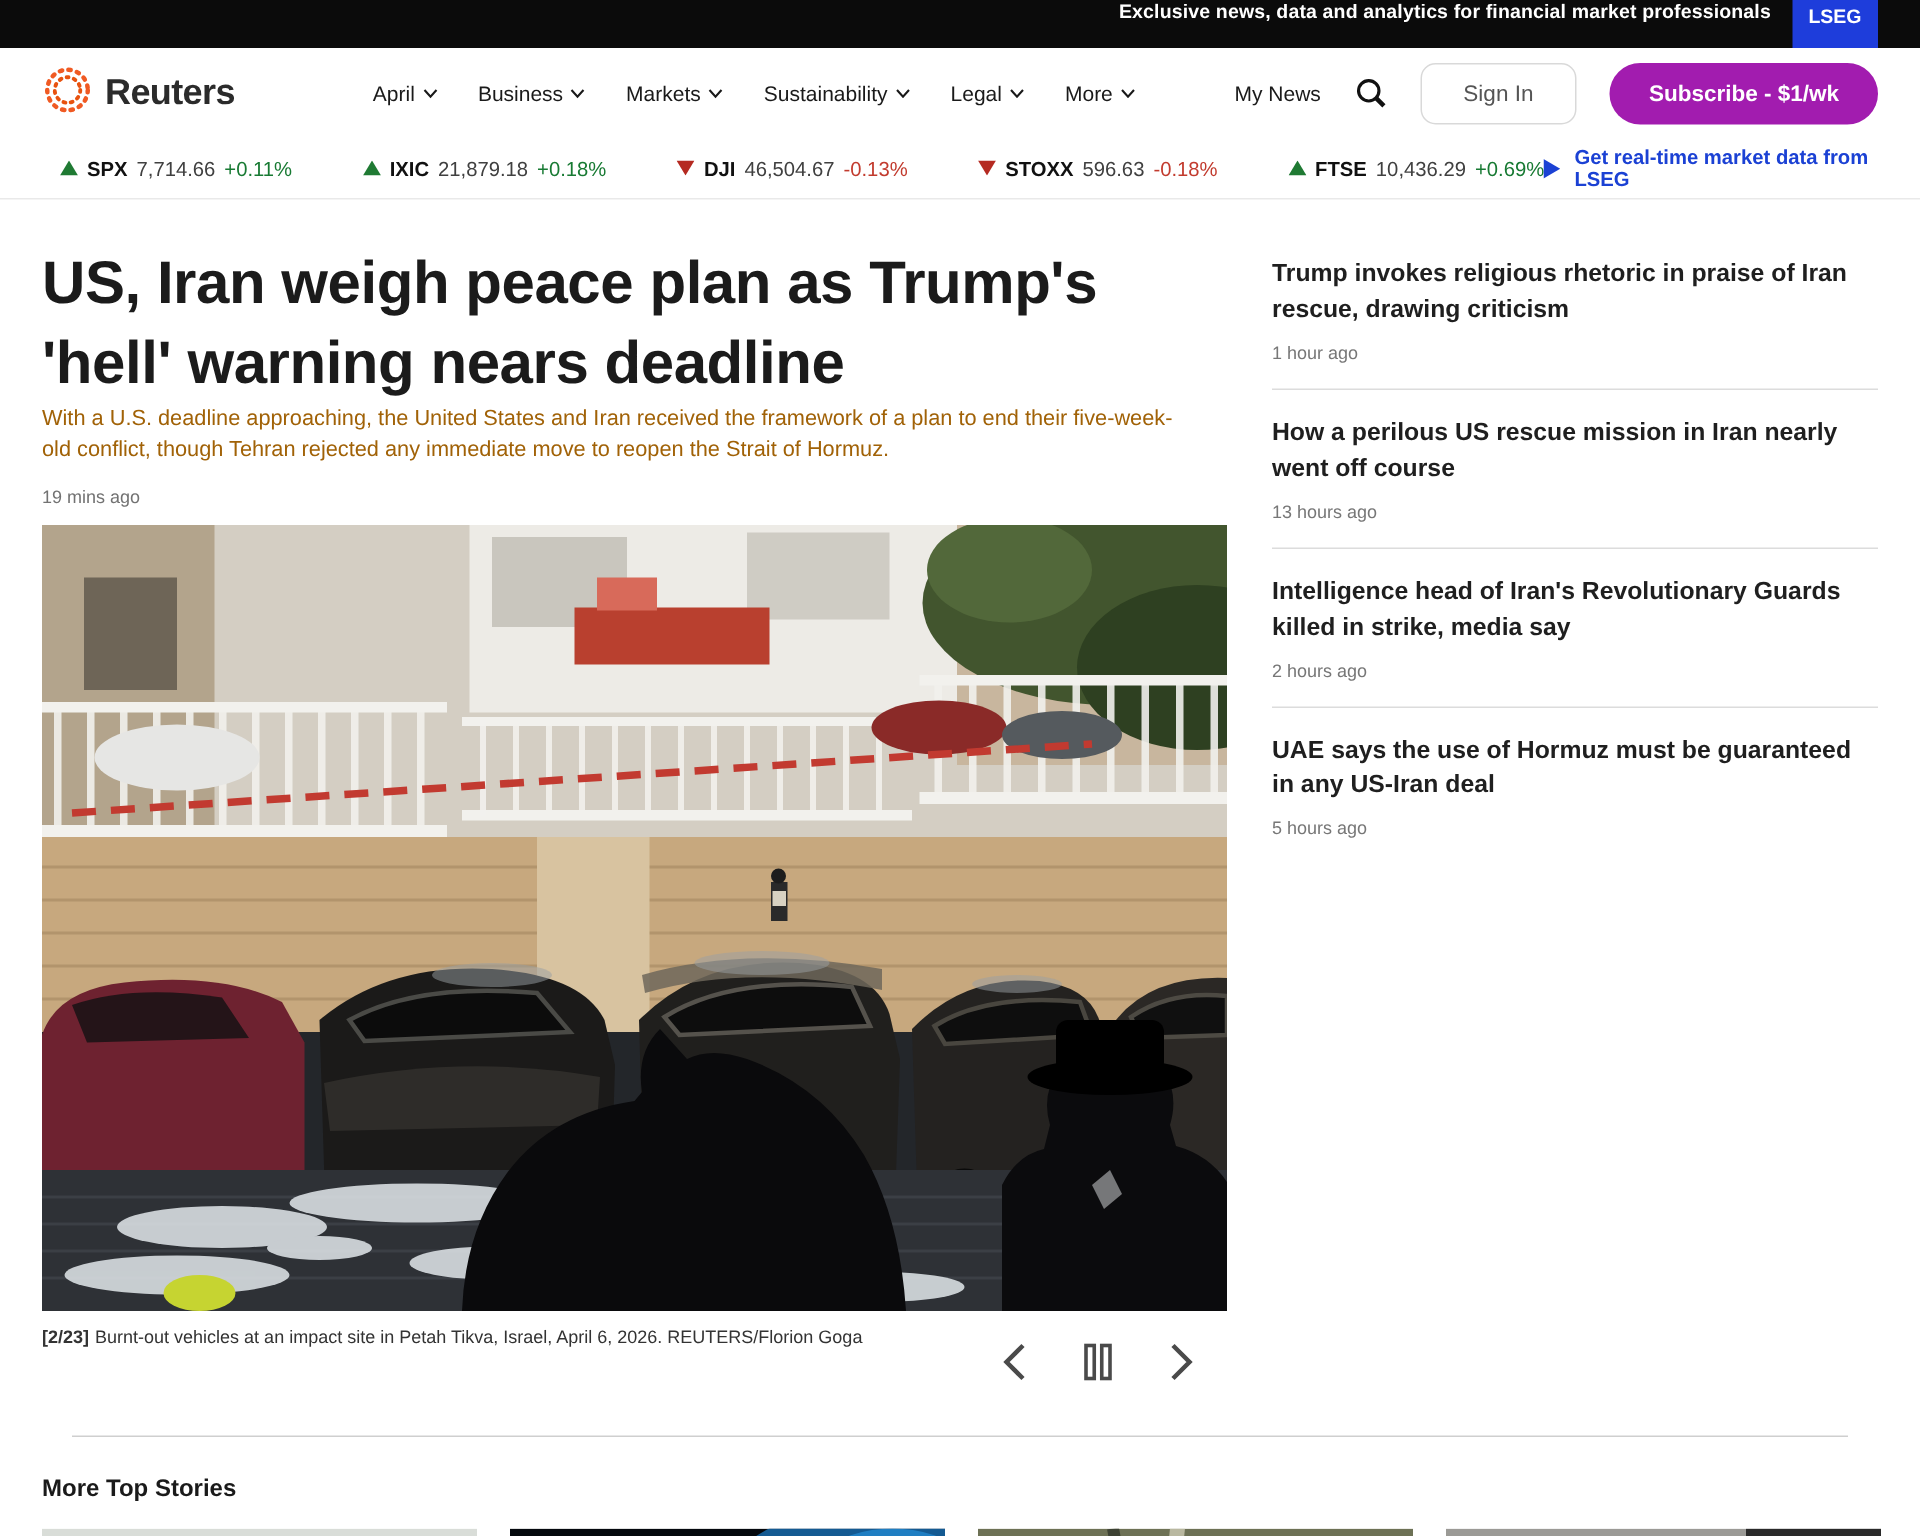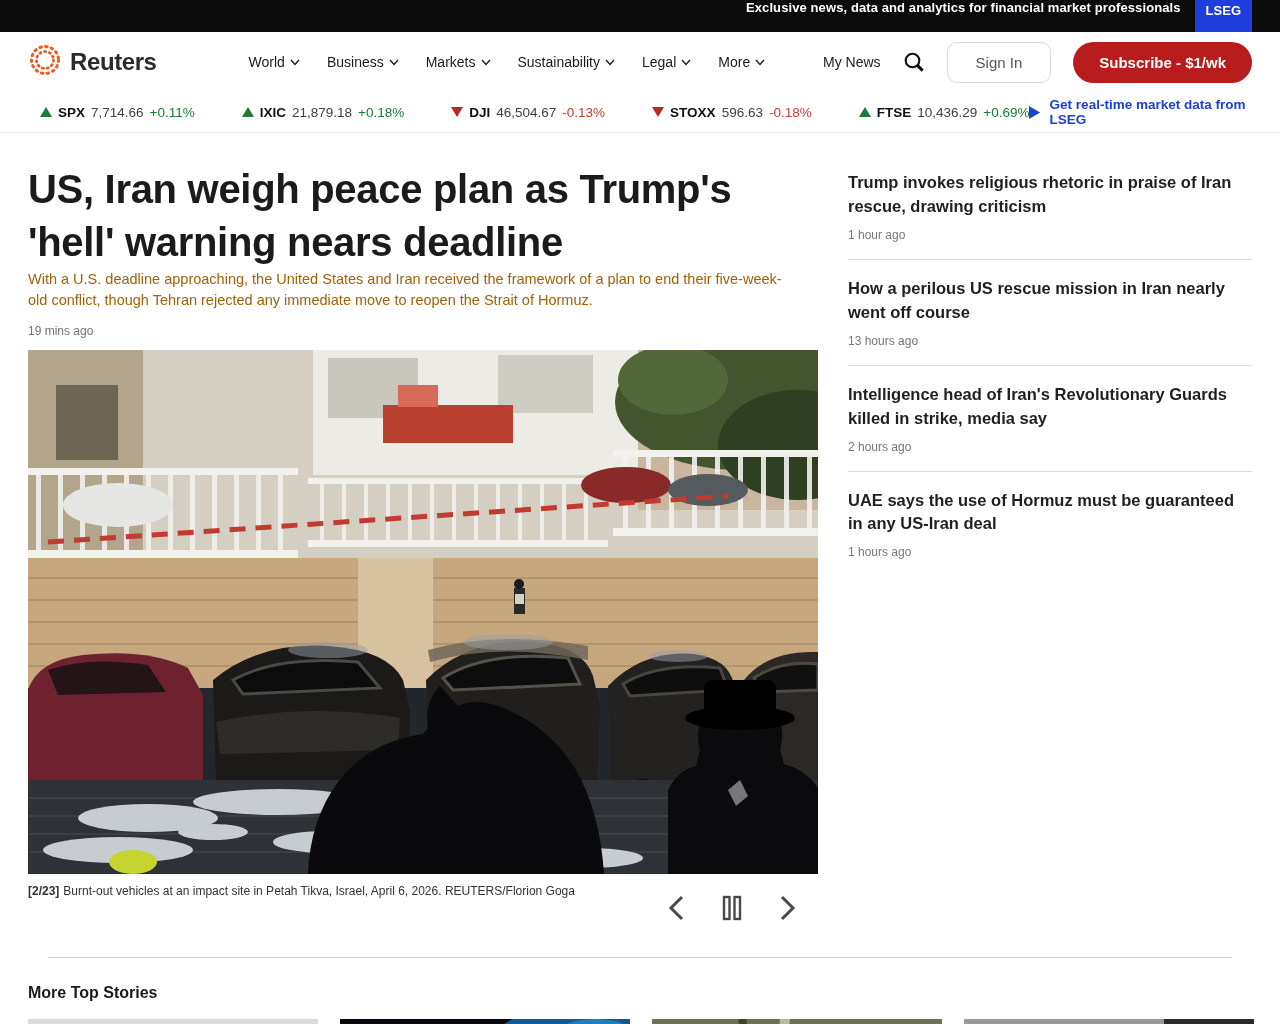--- a/index.html
+++ b/index.html
@@ -21,21 +21,21 @@
   .nav { display:flex; align-items:center; gap:27px; margin-left:92px; }
   .nav-item { display:flex; align-items:center; gap:5px; font-size:14px; color:#1a1a1a;
               cursor:pointer; }
   .chev { width:10px; height:7px; }
   .header-right { margin-left:auto; display:flex; align-items:center; gap:22px; }
   .my-news { font-size:14px; font-weight:500; cursor:pointer; }
   .search-btn { background:none; border:none; cursor:pointer; display:flex; align-items:center; }
   .signin-btn { background:#fff; border:1px solid #d9d9d9; border-radius:10px;
                 padding:11px 28px; font-size:15px; font-weight:500; color:#555;
                 font-family:inherit; cursor:pointer; }
-  .subscribe-btn { background:#b91c1c; color:#fff; border:none; border-radius:24px;
+  .subscribe-btn { background:#a21caf; color:#fff; border:none; border-radius:24px;
                    padding:12px 26px; font-size:15px; font-weight:700;
                    font-family:inherit; cursor:pointer; }
 
   
   .ticker { height:41px; display:flex; align-items:center; padding:0 28px;
             border-bottom:1px solid #e9e9e9; }
   .ticker-items { display:flex; align-items:center; gap:47px; margin-left:12px; }
   .tk { display:flex; align-items:center; gap:6px; font-size:13.5px; cursor:pointer; }
   .tk .sym { font-weight:700; color:#111; }
   .tk .val { color:#404040; }
@@ -95,21 +95,21 @@
       <svg width="34" height="34" viewBox="0 0 34 34">
         <circle cx="17" cy="17" r="13.5" fill="none" stroke="#f05a23" stroke-width="3" stroke-dasharray="1.6 4.2" stroke-linecap="round"></circle>
         <circle cx="17" cy="17" r="8.5" fill="none" stroke="#e8520f" stroke-width="2.6" stroke-dasharray="1.3 3.6" stroke-linecap="round"></circle>
       </svg>
     </span>
     <span class="brand-name">Reuters</span>
   </div>
 
   <div class="nav">
     <div class="nav-item">
-      <span>World</span>
+      <span>April</span>
       <svg class="chev" viewBox="0 0 10 7">
           <polyline points="1,1 5,5.5 9,1" fill="none" stroke="#1a1a1a" stroke-width="1.4"></polyline>
         </svg>
     </div>
     <div class="nav-item">
       <span>Business</span>
       <svg class="chev" viewBox="0 0 10 7">
           <polyline points="1,1 5,5.5 9,1" fill="none" stroke="#1a1a1a" stroke-width="1.4"></polyline>
         </svg>
     </div>
@@ -388,21 +388,21 @@
       <div class="side-time">13 hours ago</div>
     </div>
     <hr class="side-div">
     <div class="side-item">
       <div class="side-title">Intelligence head of Iran's Revolutionary Guards killed in strike, media say</div>
       <div class="side-time">2 hours ago</div>
     </div>
     <hr class="side-div">
     <div class="side-item">
       <div class="side-title">UAE says the use of Hormuz must be guaranteed in any US-Iran deal</div>
-      <div class="side-time">1 hours ago</div>
+      <div class="side-time">5 hours ago</div>
     </div>
   </div>
 </div>
 
 <hr class="section-div">
 <h2 class="more-heading">More Top Stories</h2>
 
 <div class="thumb-row">
   <div class="thumb">
     <svg width="290" height="160" viewBox="0 0 290 160">

